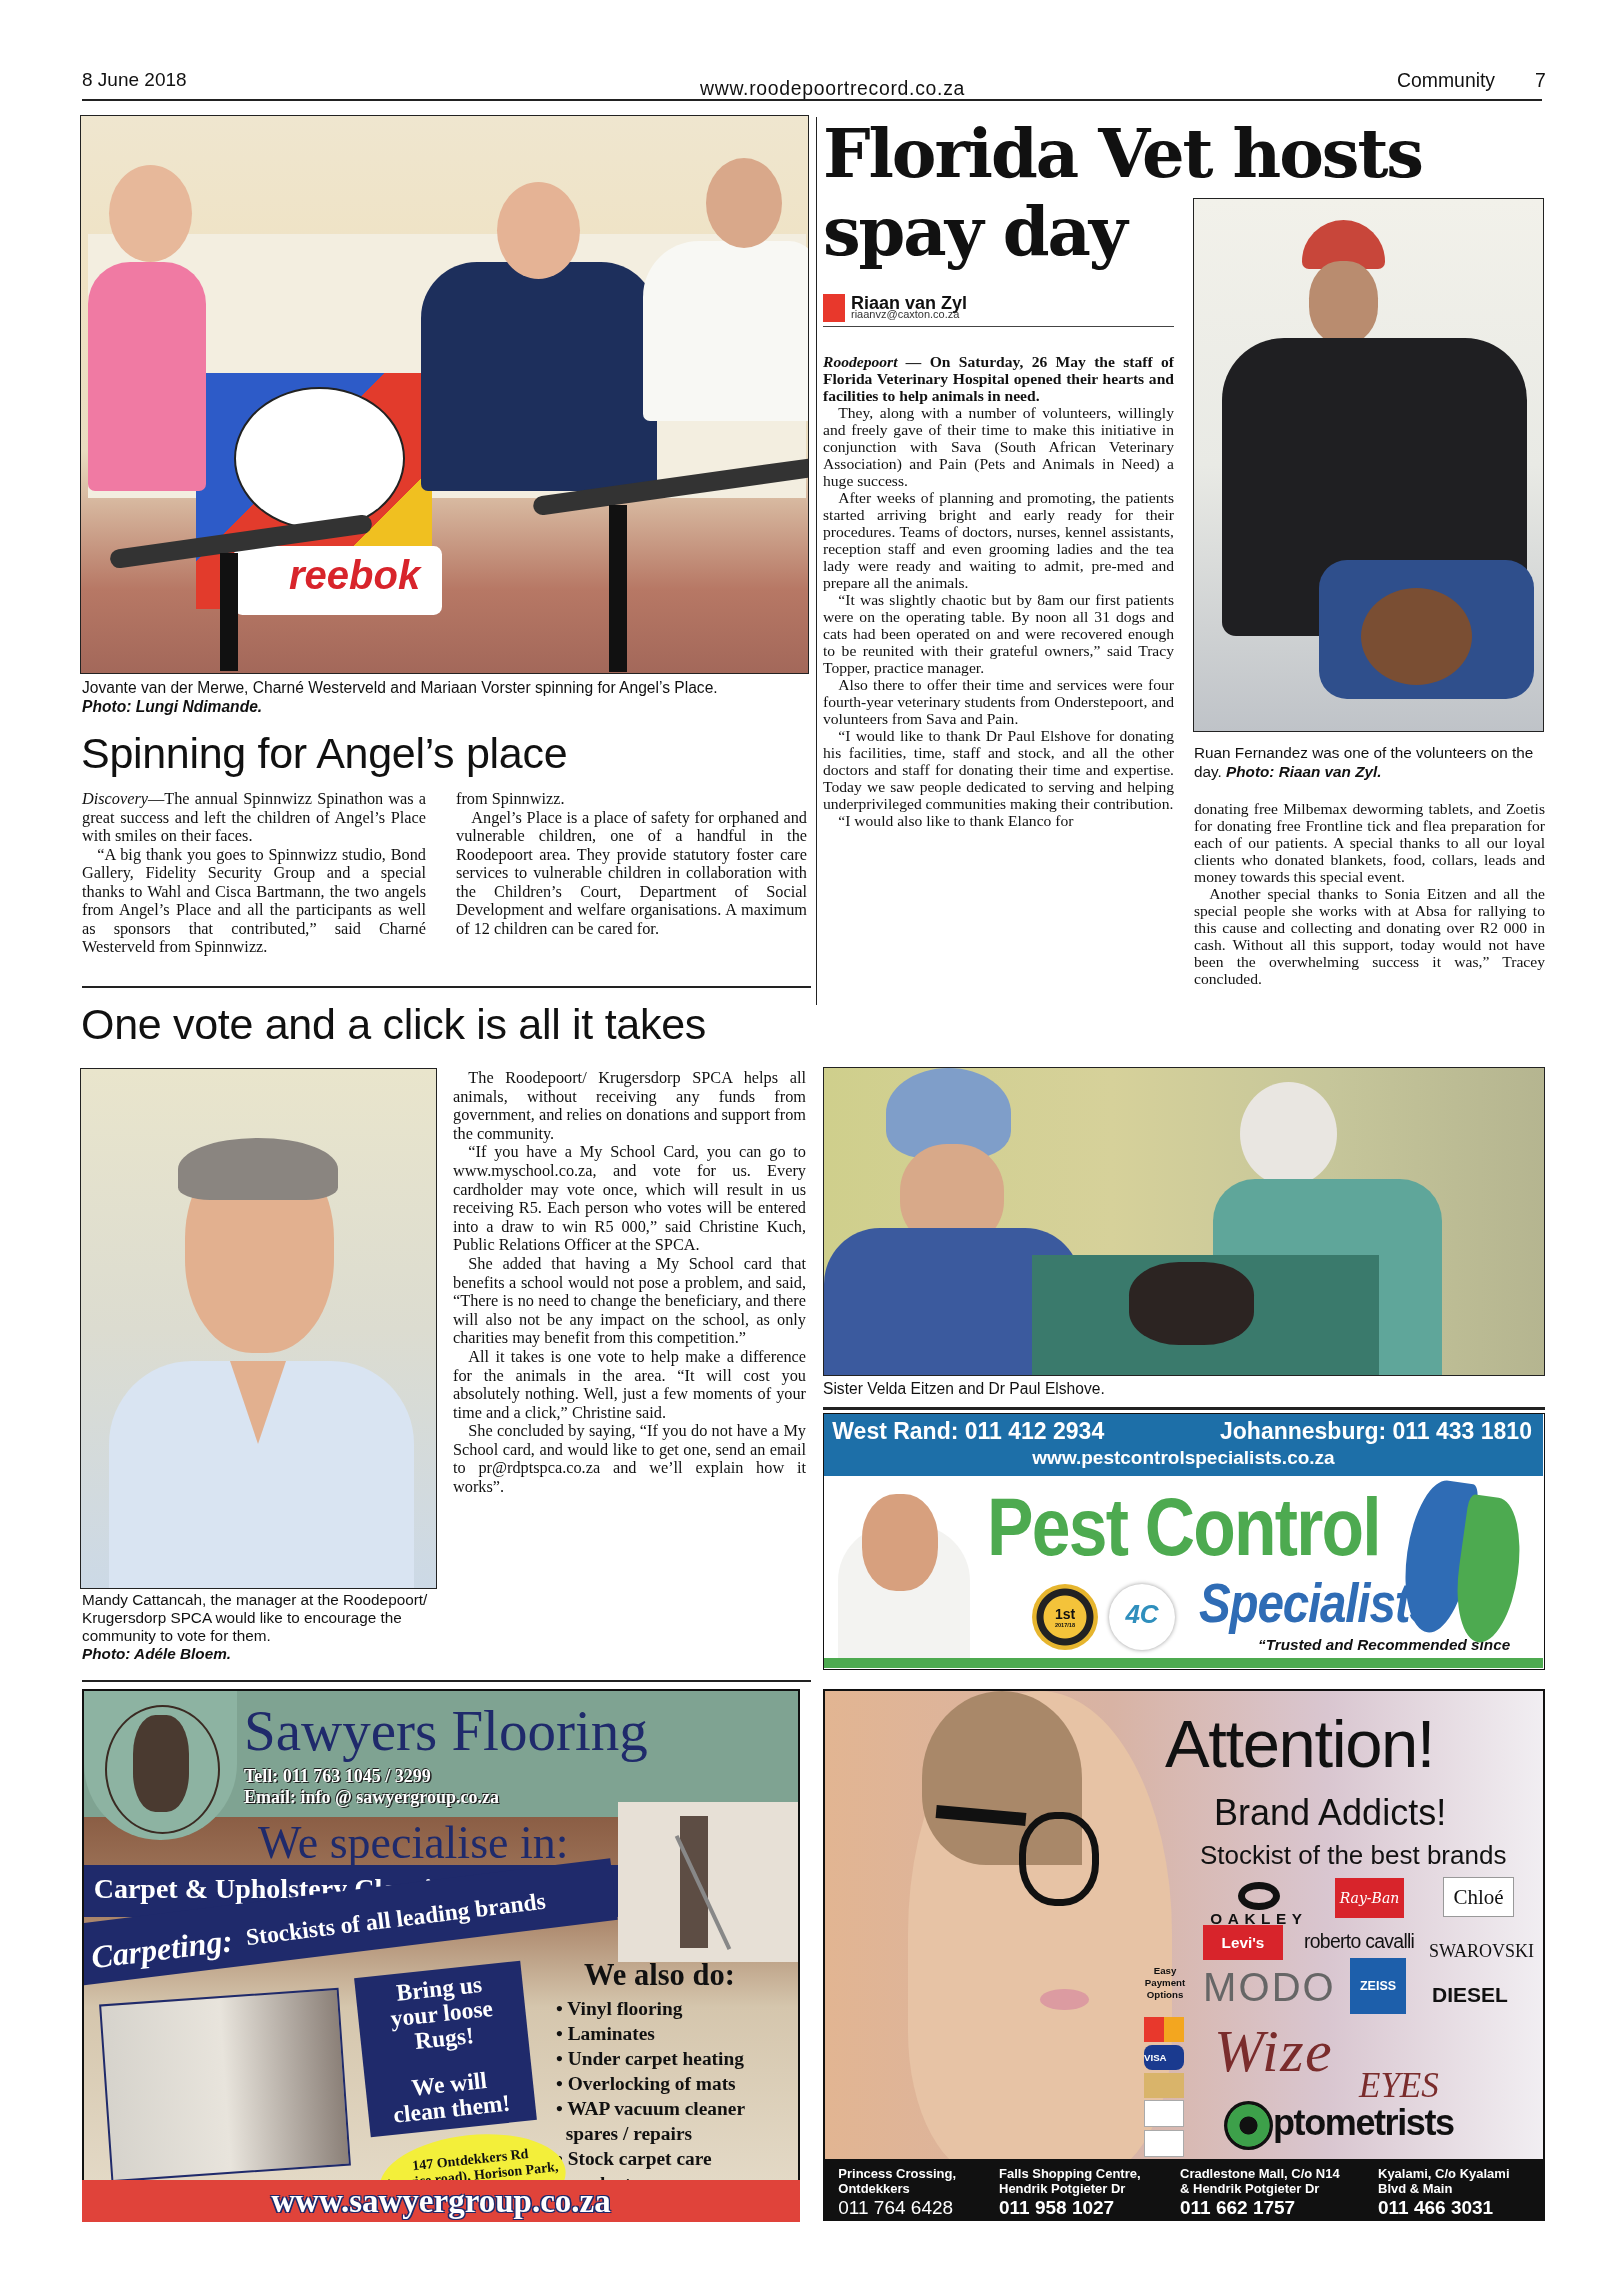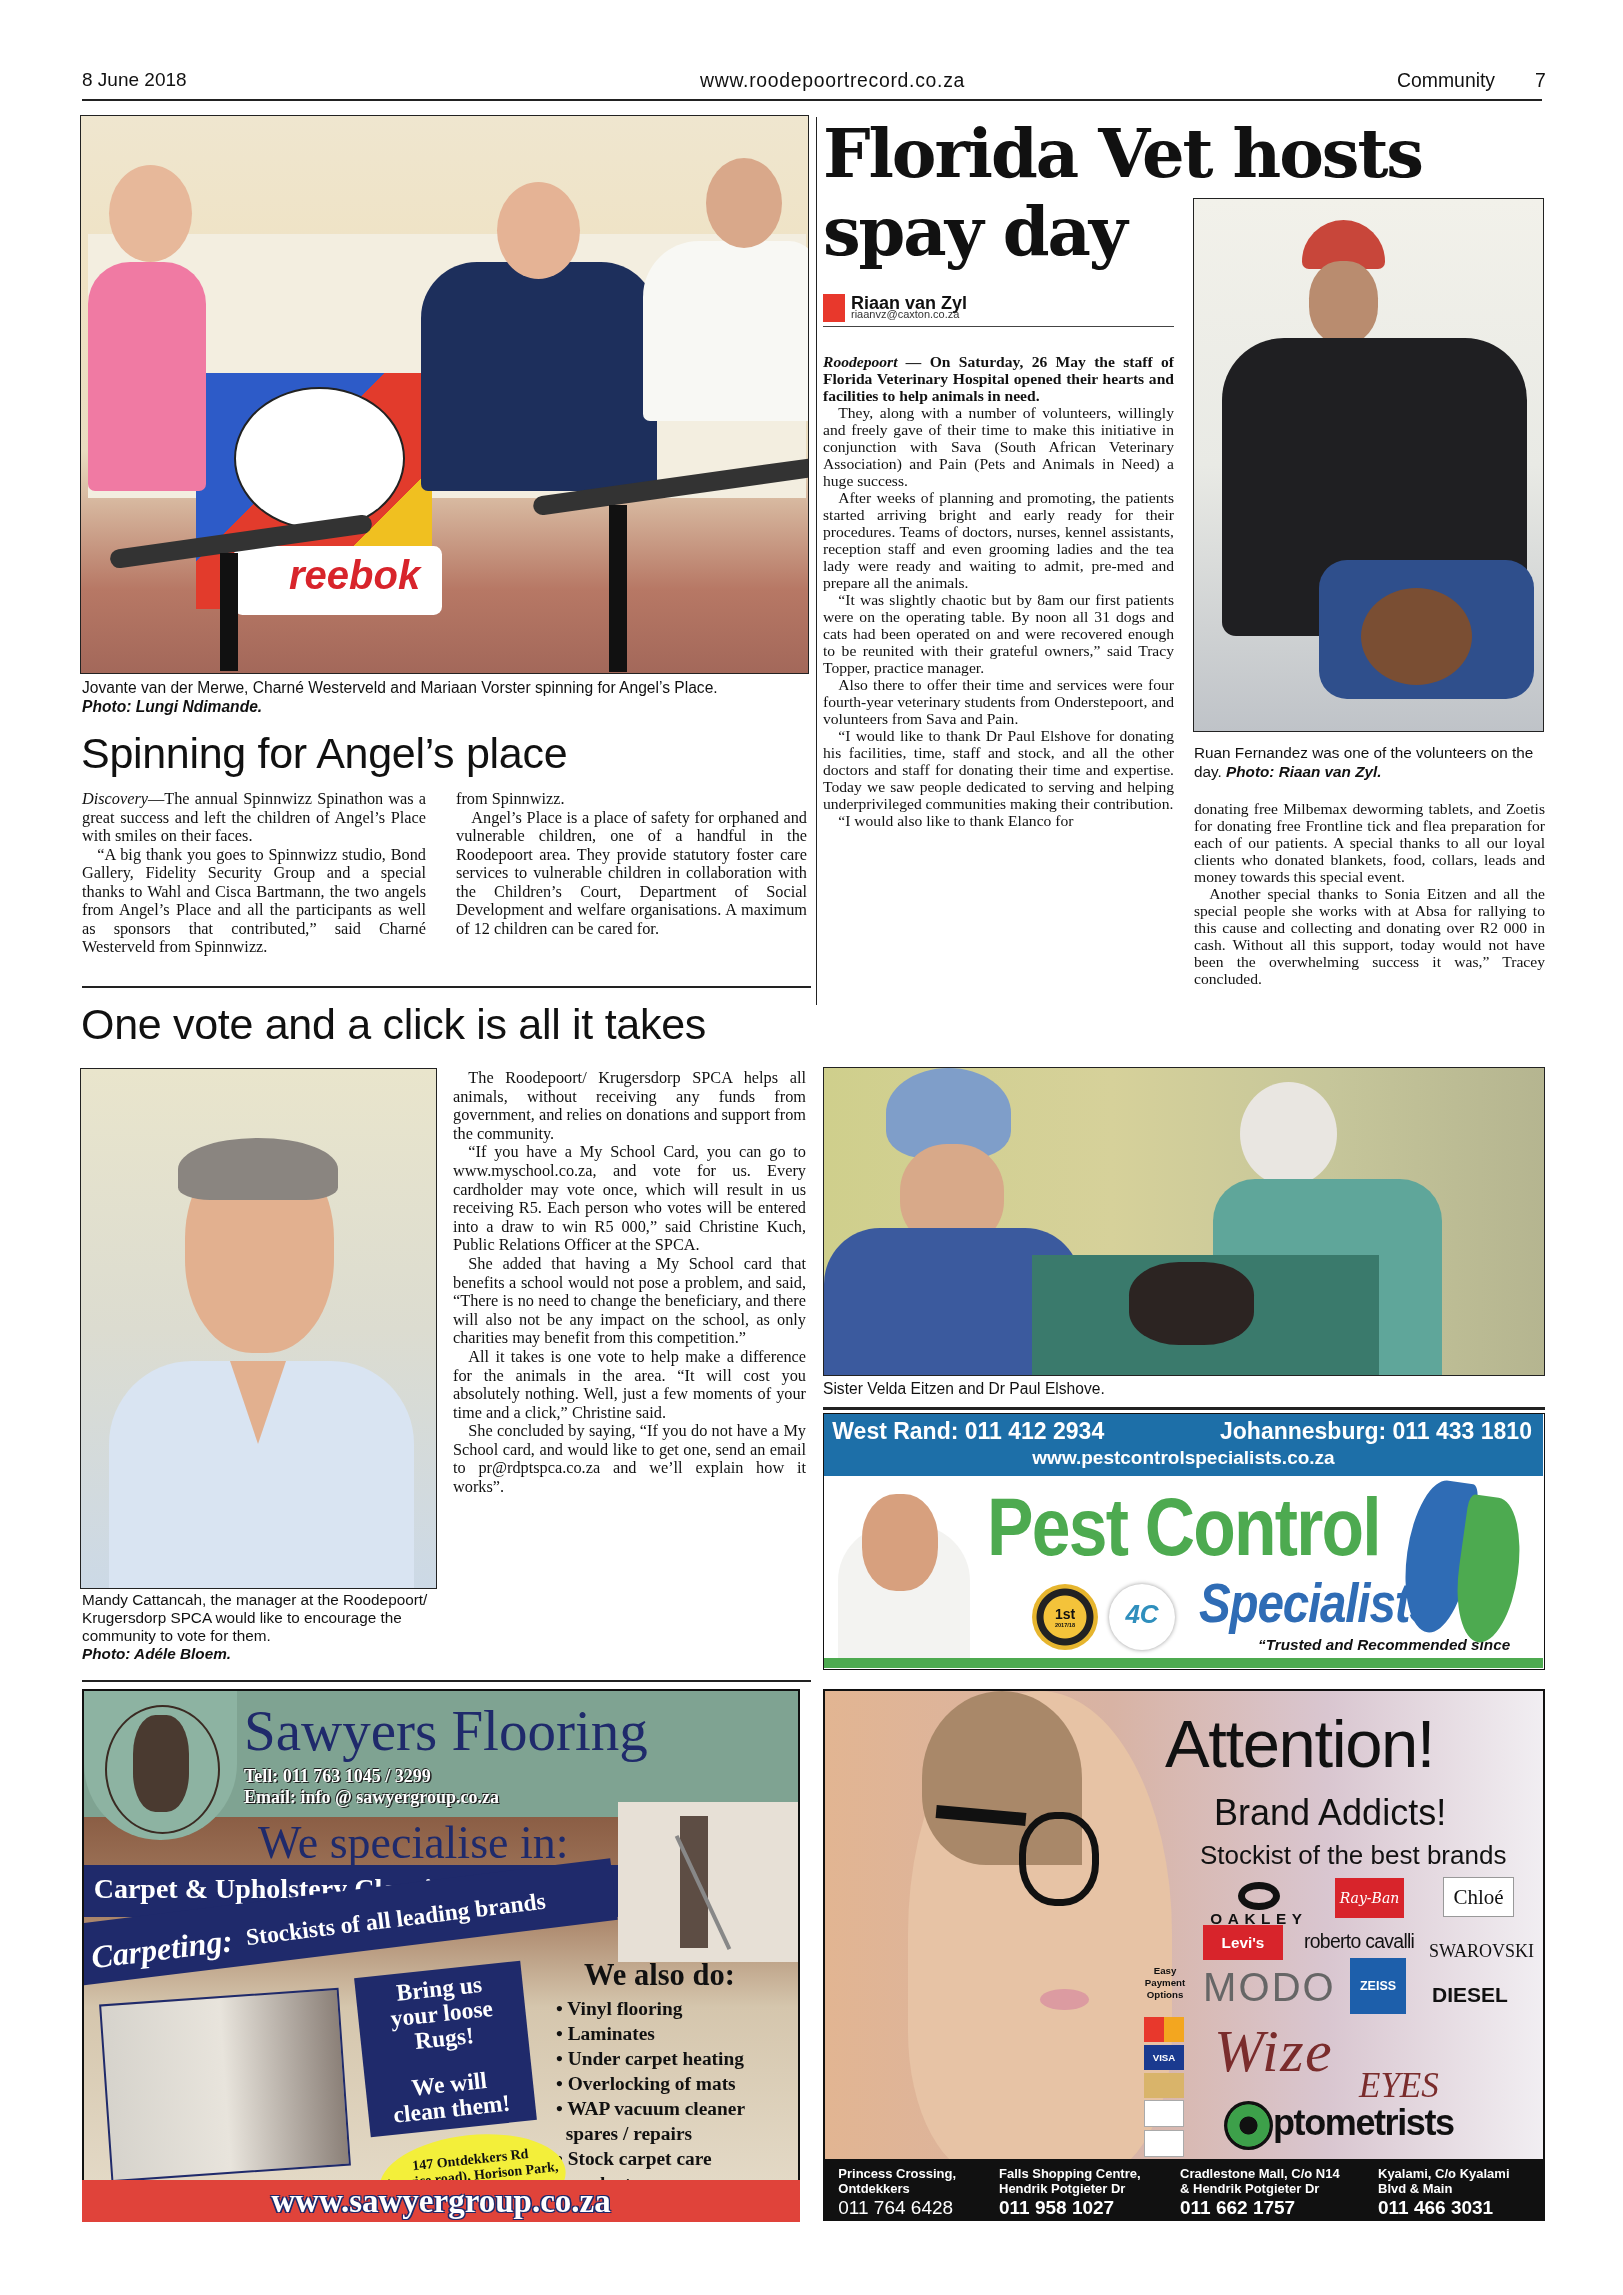--- a/index.html
+++ b/index.html
@@ -20,21 +20,21 @@
   .rule{background:#222;height:2.1px;}
   .vrule{background:#222;width:1.4px;}
   
   .ad{box-sizing:border-box;border:2.1px solid #111;overflow:hidden;}
 </style>
 </head>
 <body>
 
 <div class="abs hdr">
   <span class="abs" style="left:0;top:0;">8 June 2018</span>
-  <span class="abs" style="left:618px;top:0;font-size:19.4px;letter-spacing:0.7px;text-align:center;">www.roodepoortrecord.co.za</span>
+  <span class="abs" style="left:618px;top:8px;font-size:19.4px;letter-spacing:0.7px;text-align:center;">www.roodepoortrecord.co.za</span>
   <span class="abs" style="left:1315px;top:0;font-size:19.4px;">Community</span>
   <span class="abs" style="left:1453px;top:0;font-size:19.4px;">7</span>
 </div>
 <div class="abs hdr-rule"></div>
 
 <div class="abs vrule" style="left:816px;top:117px;height:888px;"></div>
 
 <div class="abs photo" style="left:80px;top:115px;width:729px;height:559px;background:linear-gradient(180deg,#efe6cf 0%,#efe2c3 30%,#e9dcc0 60%,#b77865 85%,#a3685a 100%);">
 
   <div class="abs" style="left:7px;top:118px;width:718px;height:264px;background:#f3eee0;"></div>
@@ -253,21 +253,21 @@
   <div class="abs sans" style="left:525px;top:267px;width:56px;height:56px;background:#1d5fab;color:#fff;font-weight:bold;font-size:12.5px;text-align:center;line-height:56px;">ZEISS</div>
   <div class="abs sans" style="left:607px;top:292px;font-size:21px;font-weight:bold;color:#111;">DIESEL</div>
 
   <div class="abs sans" style="left:319px;top:274px;width:42px;text-align:center;font-size:9.7px;font-weight:bold;line-height:11.8px;color:#111;">
     <div>Easy</div>
     <div>Payment</div>
     <div>Options</div>
   </div>
   <div class="abs" style="left:319px;top:326px;width:40px;height:205px;">
     <div style="height:25px;margin-bottom:2.8px;background:linear-gradient(90deg,#e8382c 50%,#f3a61f 50%);"></div>
-    <div style="height:25px;margin-bottom:2.8px;background:#1a3a8f;color:#fff;font:bold 9.7px 'Liberation Sans',sans-serif;text-align:center;line-height:25px;">VISA</div>
+    <div style="height:25px;margin-bottom:2.8px;background:#1a3a8f;color:#fff;font:bold 9.7px 'Liberation Sans',sans-serif;line-height:25px;border-radius:8px;">VISA</div>
     <div style="height:25px;margin-bottom:2.8px;background:#d9b46a;"></div>
     <div style="height:25px;margin-bottom:2.8px;background:#fff;border:0.7px solid #aaa;"></div>
     <div style="height:25px;margin-bottom:2.8px;background:#fff;border:0.7px solid #aaa;"></div>
     <div style="height:25px;background:#fff;border:0.7px solid #aaa;"></div>
   </div>
 
   <div class="abs serif" style="left:389px;top:326px;font-size:60px;font-style:italic;color:#7a2c2c;letter-spacing:1.4px;">Wize</div>
   <div class="abs serif" style="left:534px;top:375px;font-size:35px;font-style:italic;color:#7a2c2c;">EYES</div>
   <div class="abs" style="left:399px;top:410px;width:49px;height:49px;border-radius:50%;background:radial-gradient(#111 25%,#3da04a 27%,#3da04a 60%,#111 62%);"></div>
   <div class="abs sans" style="left:448px;top:411px;font-size:36px;font-weight:bold;color:#111;letter-spacing:-1.4px;">ptometrists</div>

